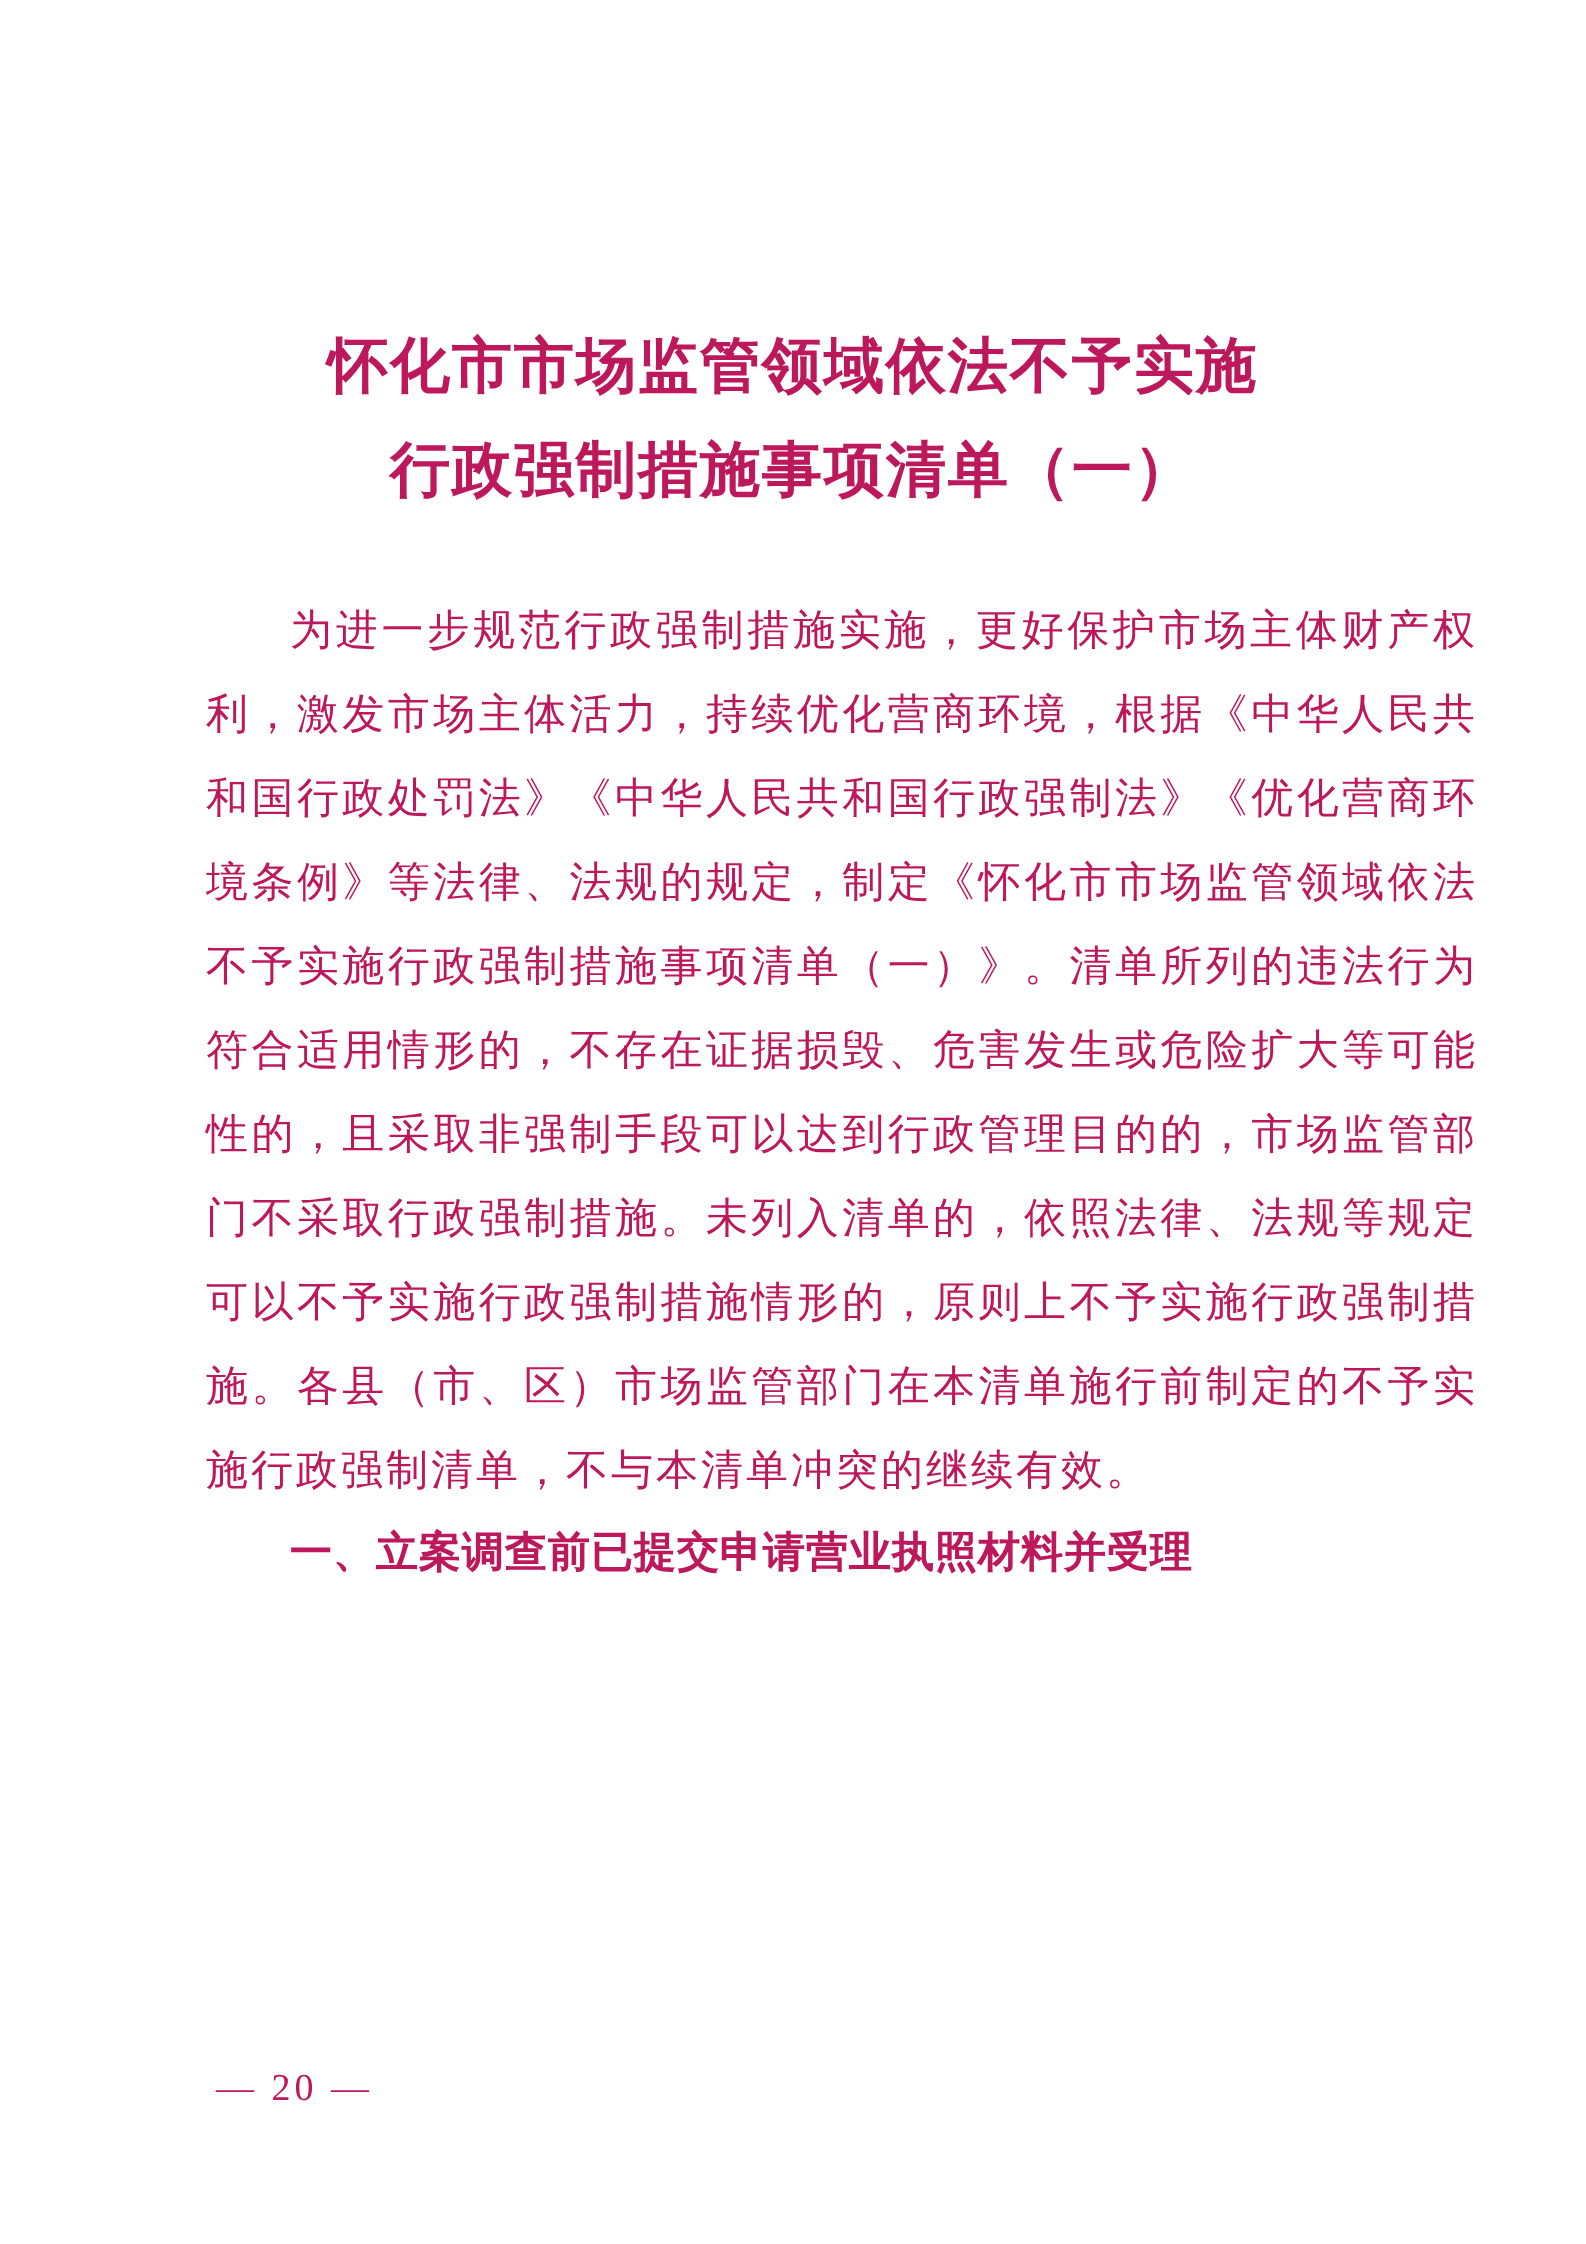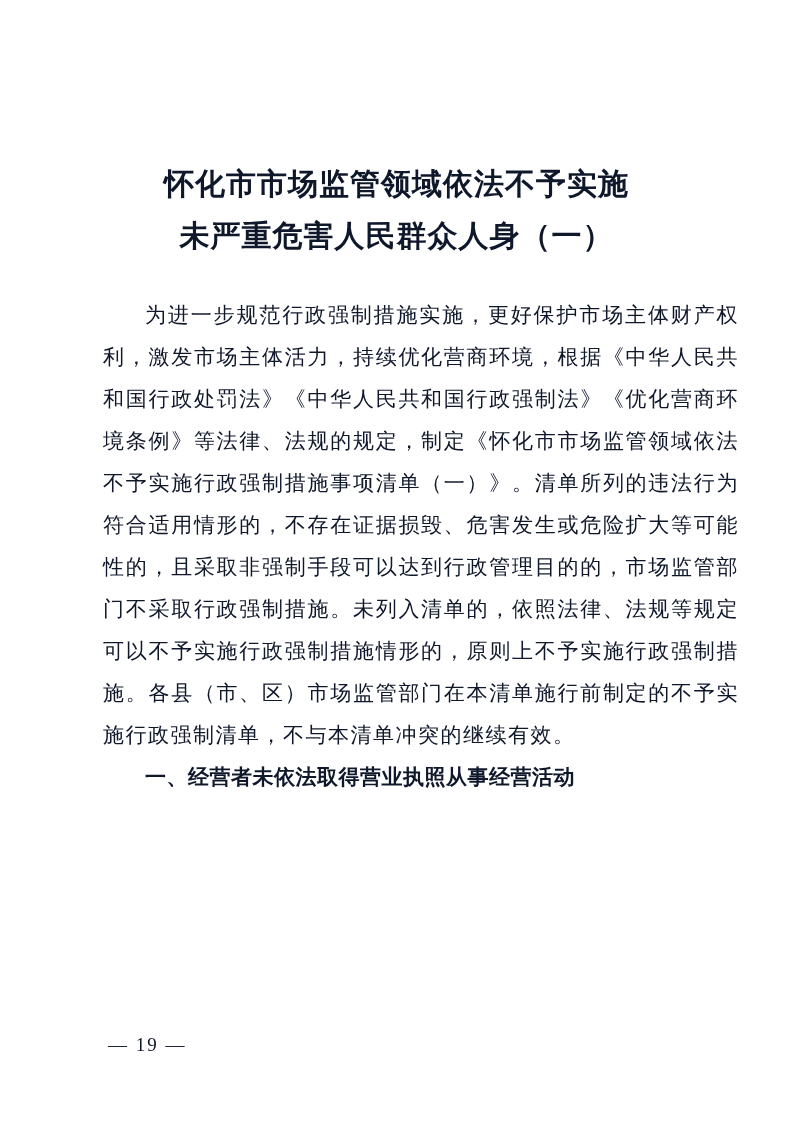--- a/index.html
+++ b/index.html
@@ -5,21 +5,21 @@
   html, body {
     margin: 0;
     padding: 0;
     background: #ffffff;
   }
   .page {
     position: relative;
     width: 793px;
     height: 1122px;
     background: #ffffff;
-    color: #0f172a;
+    color: #be185d;
     overflow: hidden;
   }
   .doc-title {
     margin: 0;
     padding-top: 158px;
     text-align: center;
     font-family: "Liberation Serif", "DejaVu Serif", serif;
     font-weight: 700;
     font-size: 30px;
     line-height: 52px;
@@ -54,25 +54,25 @@
     letter-spacing: 2px;
   }
 </style>
 </head>
 <body>
 
 <div class="page">
 
   <h1 class="doc-title">
     <span class="title-line">怀化市市场监管领域依法不予实施</span>
-    <span class="title-line">未严重危害人民群众人身（一）</span>
+    <span class="title-line">行政强制措施事项清单（一）</span>
   </h1>
 
   <div class="body-text">
       <p class="body-para">为进一步规范行政强制措施实施，更好保护市场主体财产权利，激发市场主体活力，持续优化营商环境，根据《中华人民共和国行政处罚法》《中华人民共和国行政强制法》《优化营商环境条例》等法律、法规的规定，制定《怀化市市场监管领域依法不予实施行政强制措施事项清单（一）》。清单所列的违法行为符合适用情形的，不存在证据损毁、危害发生或危险扩大等可能性的，且采取非强制手段可以达到行政管理目的的，市场监管部门不采取行政强制措施。未列入清单的，依照法律、法规等规定可以不予实施行政强制措施情形的，原则上不予实施行政强制措施。各县（市、区）市场监管部门在本清单施行前制定的不予实施行政强制清单，不与本清单冲突的继续有效。</p>
-      <p class="heading">一、经营者未依法取得营业执照从事经营活动</p>
+      <p class="heading">一、立案调查前已提交申请营业执照材料并受理</p>
     </div>
 
   <div class="footer">
-    <span>— 19 —</span>
+    <span>— 20 —</span>
   </div>
 
 </div>
 
 </body></html>

